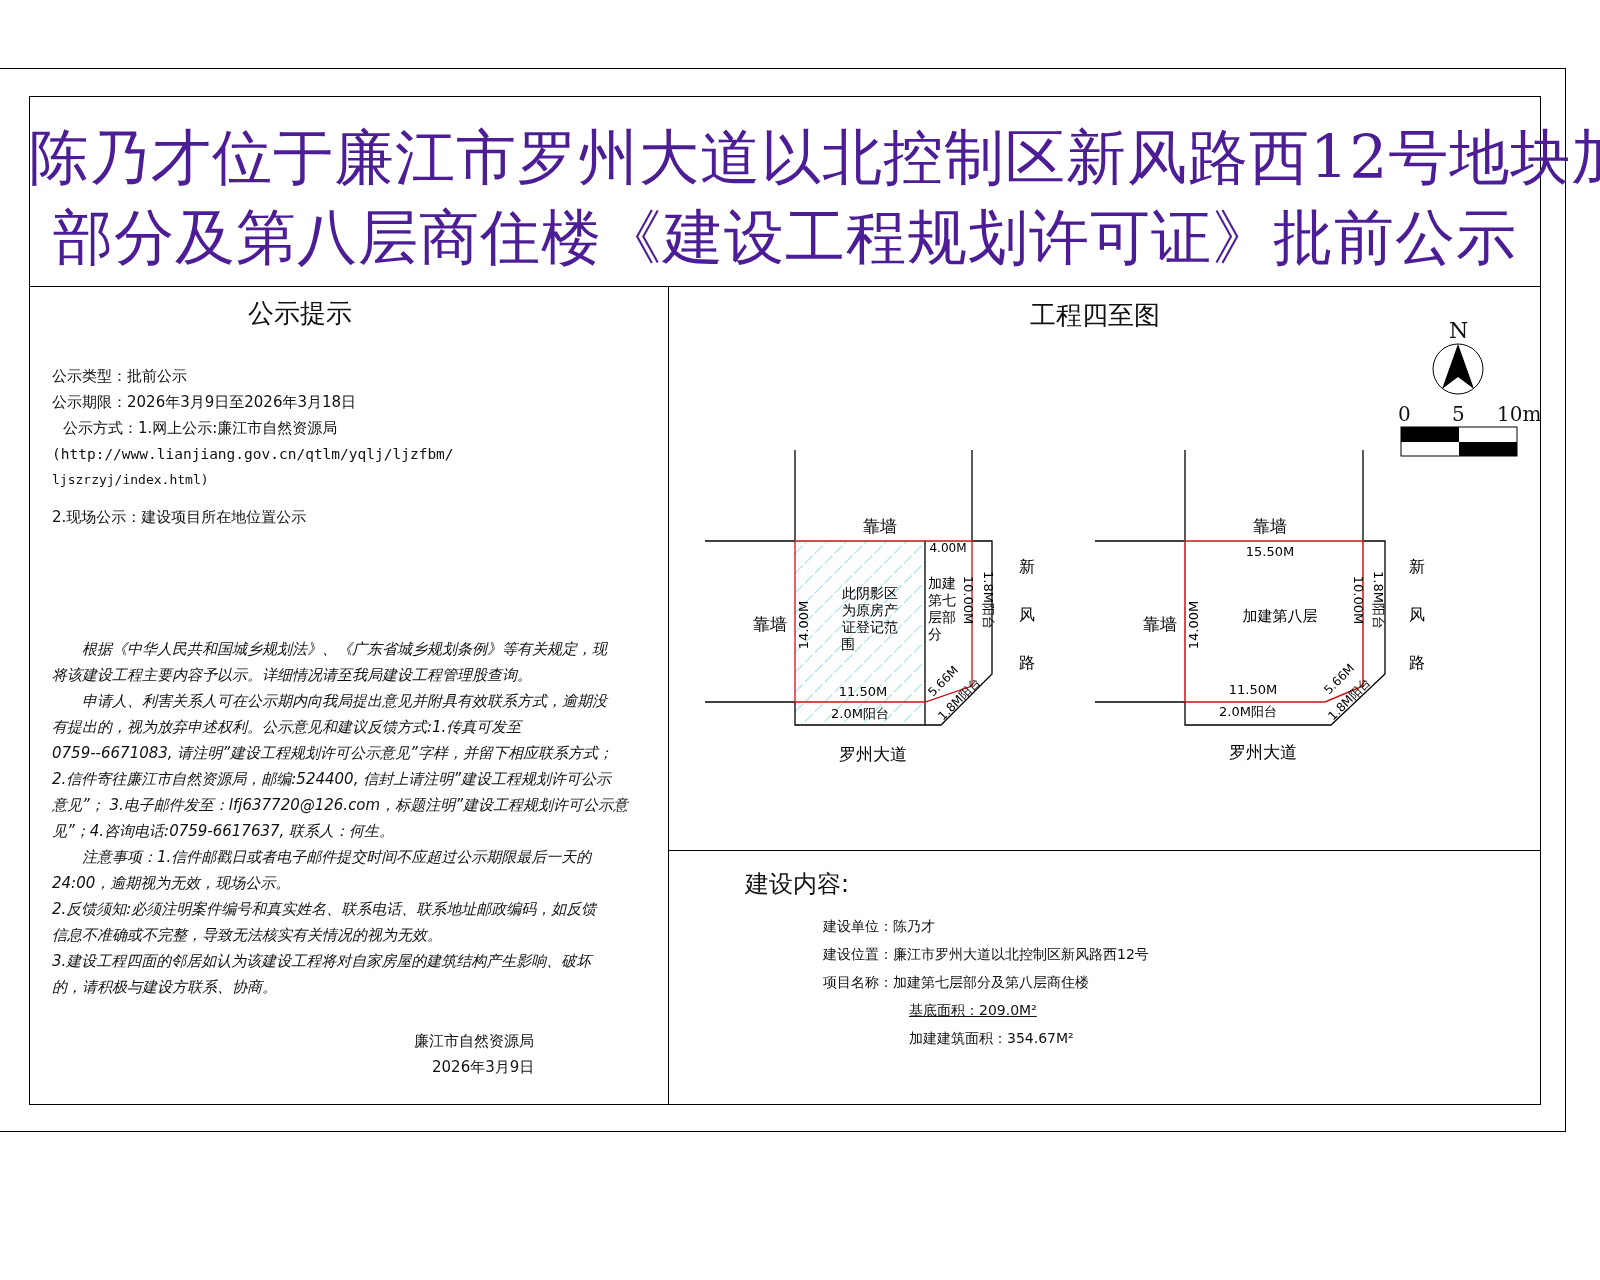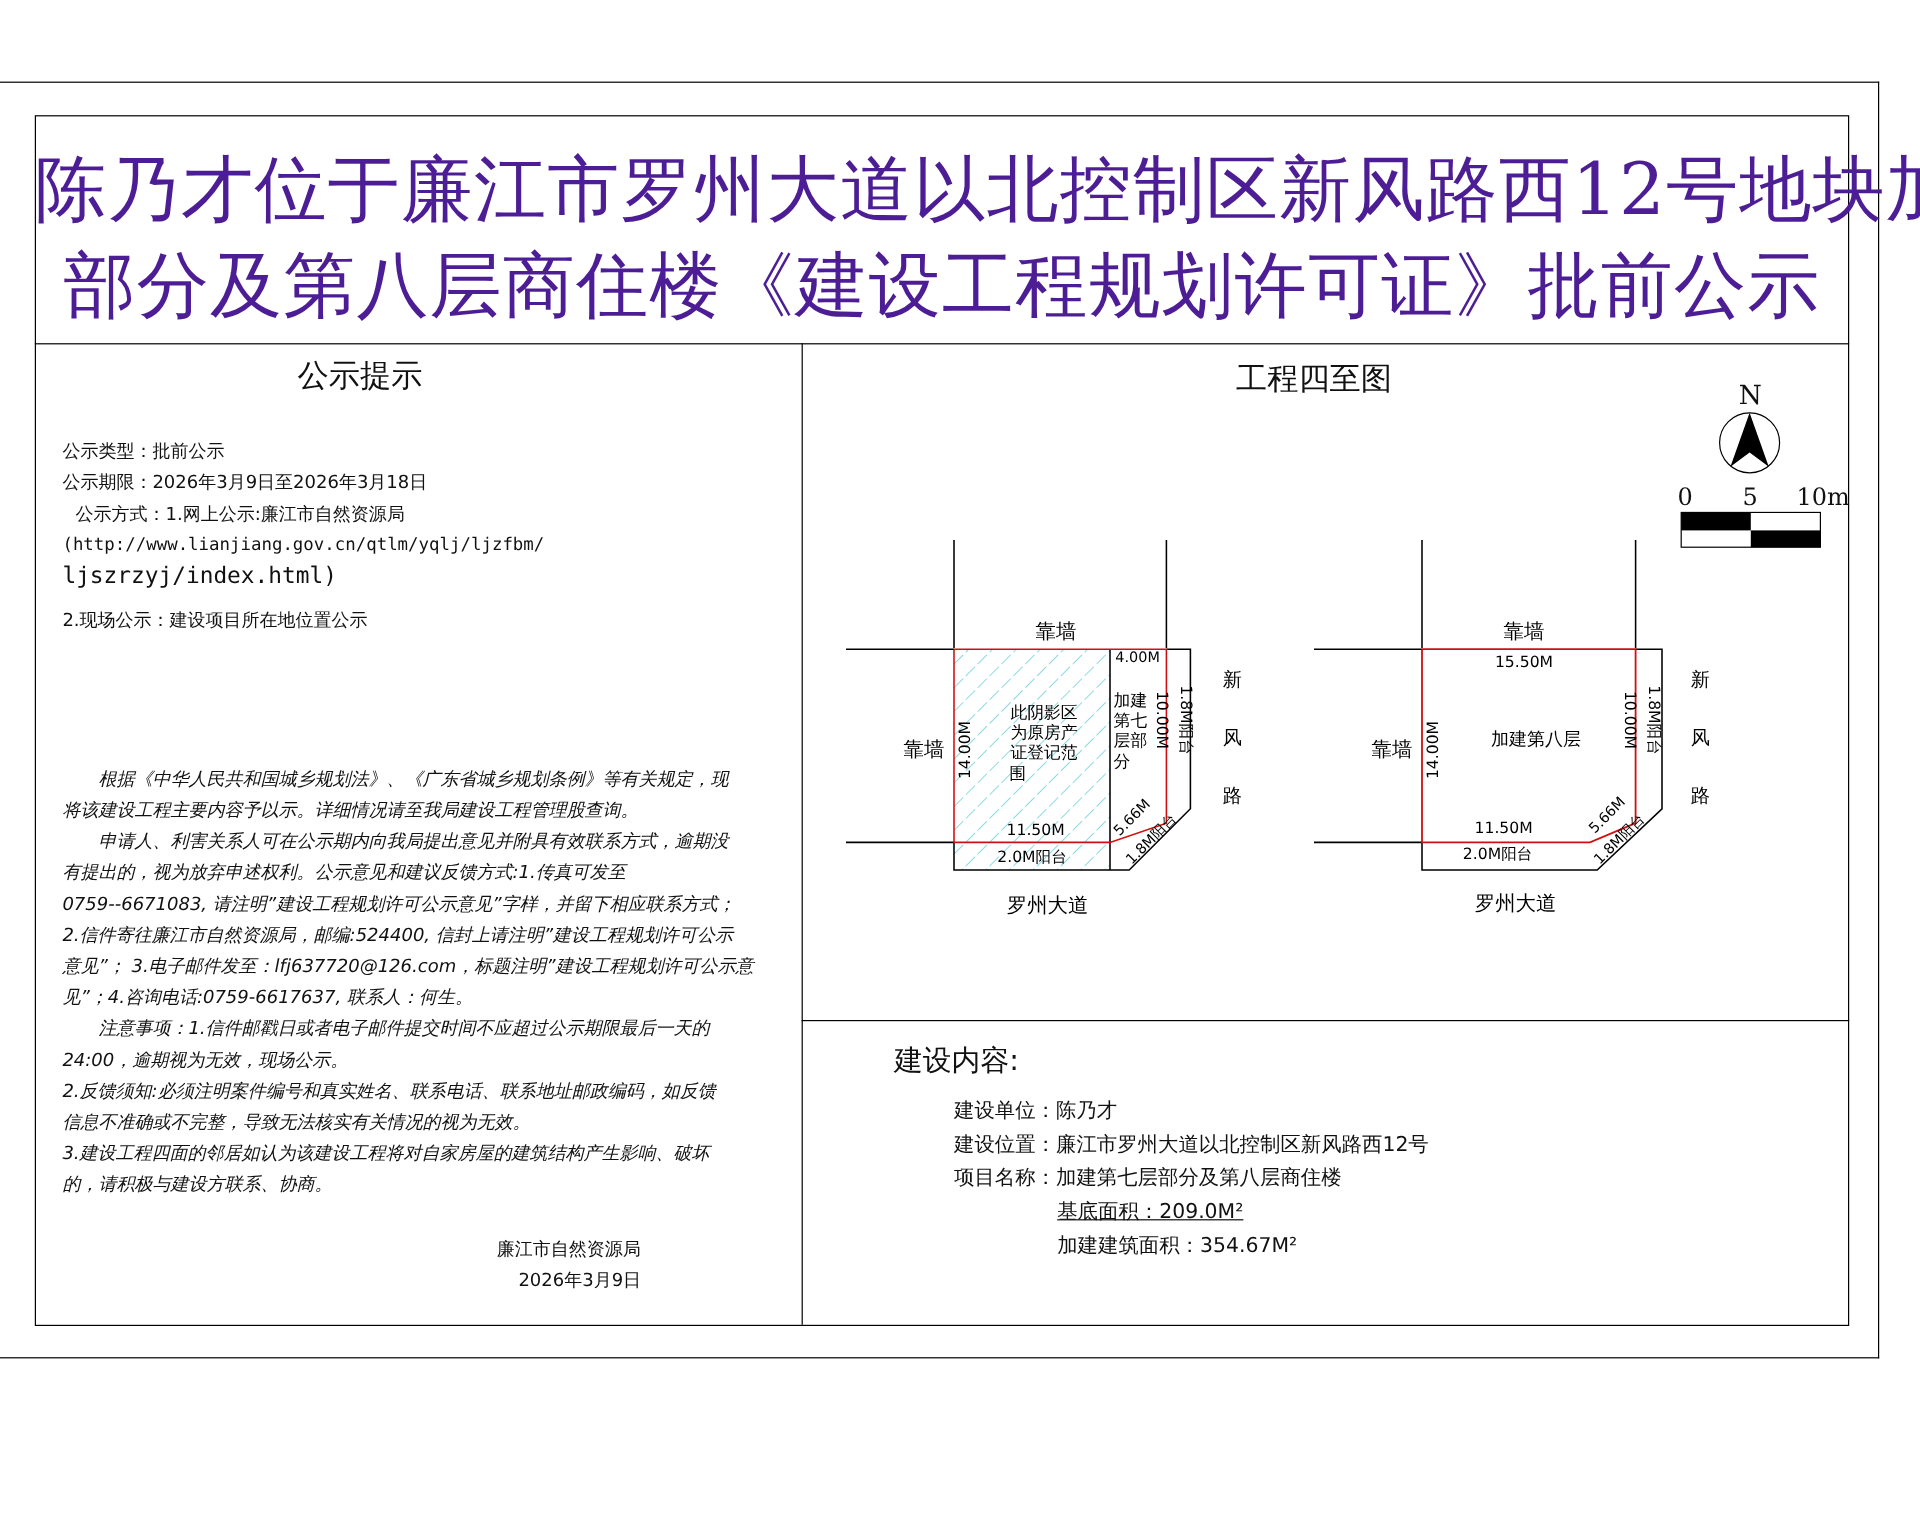--- a/index.html
+++ b/index.html
@@ -10,21 +10,21 @@
   .inner-frame { left:29px; top:96px; width:1512px; height:1009px; border:1.5px solid #000; box-sizing:border-box; }
   .title-line { left:29px; width:1512px; text-align:center; color:#4c1d95; font-size:60px; letter-spacing:1px;
                 font-family:"DejaVu Serif", "Liberation Serif", serif; white-space:nowrap; }
   .hline { height:0; border-top:1.5px solid #000; }
   .vline { width:0; border-left:1.5px solid #000; }
   .sec-title { font-size:26px; font-family:"DejaVu Sans", "Liberation Sans", sans-serif; }
   .p { font-size:15px; line-height:26px; font-family:"DejaVu Sans", "Liberation Sans", sans-serif; white-space:nowrap; }
   .mono { font-family:"DejaVu Sans Mono", "Liberation Mono", monospace; }
   .indent { text-indent:2em; }
   .body-text { left:52px; width:612px; }
-  .info-row { font-size:17px; line-height:28px; font-family:"DejaVu Sans", "Liberation Sans", sans-serif; white-space:nowrap; }
+  .info-row { font-size:14px; line-height:28px; font-family:"DejaVu Sans", "Liberation Sans", sans-serif; white-space:nowrap;margin-left:28px; }
   svg text { font-family:"DejaVu Sans", "Liberation Sans", sans-serif; }
 </style>
 </head>
 <body>
 
 <div class="abs outer-frame"></div>
 <div class="abs inner-frame"></div>
 
 <div class="abs title-line" style="top:118px;">陈乃才位于廉江市罗州大道以北控制区新风路西12号地块加建第七层</div>
 <div class="abs title-line" style="top:198px;">部分及第八层商住楼《建设工程规划许可证》批前公示</div>
@@ -32,21 +32,21 @@
 <div class="abs hline" style="left:29px; top:286px; width:1512px;"></div>
 <div class="abs vline" style="left:668px; top:286px; height:818px;"></div>
 <div class="abs hline" style="left:668px; top:850px; width:873px;"></div>
 
 <div class="abs sec-title" style="left:248px; top:296px;">公示提示</div>
 
 <div class="abs p" style="left:52px; top:363px;">公示类型：批前公示</div>
 <div class="abs p" style="left:52px; top:389px;">公示期限：2026年3月9日至2026年3月18日</div>
 <div class="abs p" style="left:63px; top:415px;">公示方式：1.网上公示:廉江市自然资源局</div>
 <div class="abs p mono" style="left:52px; top:441px; font-size:14.5px;">(http://www.lianjiang.gov.cn/qtlm/yqlj/ljzfbm/</div>
-<div class="abs p mono" style="left:52px; top:467px; font-size:19px;"> ljszrzyj/index.html)</div>
+<div class="abs p mono" style="left:52px; top:467px; font-size:13px;"> ljszrzyj/index.html)</div>
 <div class="abs p" style="left:52px; top:504px;text-align:right;">2.现场公示：建设项目所在地位置公示</div>
 
 <div class="abs body-text" style="top:636px;font-style:italic;">
   <div class="p indent">根据《中华人民共和国城乡规划法》、《广东省城乡规划条例》等有关规定，现</div>
   <div class="p">将该建设工程主要内容予以示。详细情况请至我局建设工程管理股查询。</div>
   <div class="p indent">申请人、利害关系人可在公示期内向我局提出意见并附具有效联系方式，逾期没</div>
   <div class="p">有提出的，视为放弃申述权利。公示意见和建议反馈方式:1.传真可发至</div>
   <div class="p">0759--6671083, 请注明”建设工程规划许可公示意见”字样，并留下相应联系方式；</div>
   <div class="p">2.信件寄往廉江市自然资源局，邮编:524400, 信封上请注明”建设工程规划许可公示</div>
   <div class="p">意见”； 3.电子邮件发至：lfj637720@126.com，标题注明”建设工程规划许可公示意</div>

